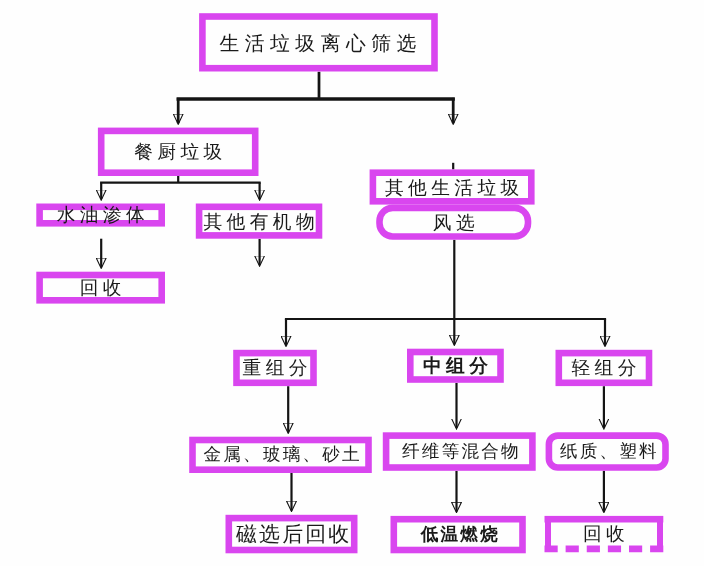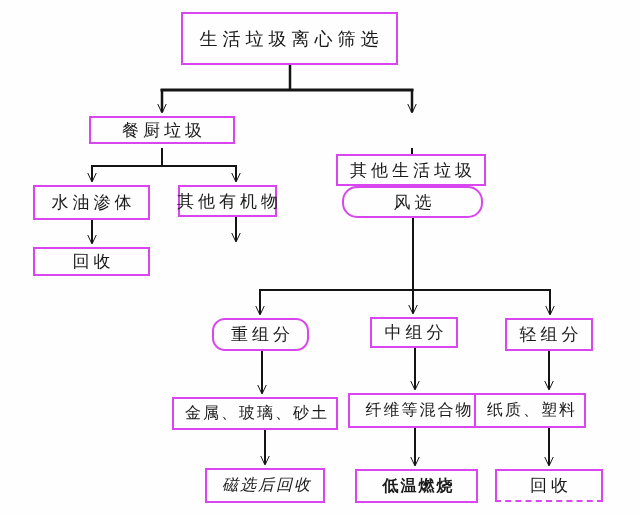--- a/index.html
+++ b/index.html
@@ -11,44 +11,44 @@
     overflow:hidden;
   }
   .wires{position:absolute;left:0;top:0;width:640px;height:515px;}
   .wires path{stroke:#141414;fill:none;}
   .wires .w2{stroke-width:2;}
   .wires .w25{stroke-width:2.5;}
   .wires .w3{stroke-width:3;}
   .node{
     position:absolute;
     box-sizing:border-box;
-    border:2px solid #d946ef;
+    border:6px solid #d946ef;
     background:#fefefe;
     color:#1a1a1a;
     display:flex;align-items:center;justify-content:center;
     font-size:17px;
     letter-spacing:4px;
     text-indent:4px;
     white-space:nowrap;
   }
   .n-root            {left:181px;top:12px; width:217px;height:53px;font-size:18px;letter-spacing:5px;}
-  .n-kitchen         {left:89px; top:116px;width:146px;height:28px;}
+  .n-kitchen         {left:89px; top:116px;width:146px;height:44px;}
   .n-other-waste     {left:336px;top:116px;width:150px;height:32px;margin-top:38px;}
-  .n-water-oil       {left:33px; top:185px;width:117px;height:35px;}
-  .n-other-organic   {left:178px;top:185px;width:99px;height:32px;}
+  .n-water-oil       {left:33px; top:185px;width:117px;height:21px;}
+  .n-other-organic   {left:178px;top:185px;width:115px;height:32px;}
   .n-recycle-left    {left:33px; top:247px;width:117px;height:29px;}
   .n-compost         {left:178px;top:245px;width:115px;height:31px;}
   .n-air-sep         {left:342px;top:186px;width:141px;height:32px;border-radius:15px;}
-  .n-heavy           {left:212px;top:318px;width:97px; height:33px;border-radius:13px;}
-  .n-middle          {left:370px;top:317px;width:88px; height:31px;}
+  .n-heavy           {left:212px;top:318px;width:76px; height:33px;}
+  .n-middle          {left:370px;top:317px;width:88px; height:31px;font-weight:bold;}
   .n-light           {left:505px;top:318px;width:88px; height:33px;}
   .n-metal           {left:172px;top:397px;width:166px;height:33px;font-size:16px;letter-spacing:2px;}
   .n-fiber           {left:348px;top:393px;width:139px;height:35px;font-size:16px;letter-spacing:2px;text-align:right;}
-  .n-paper           {left:474px;top:393px;width:112px;height:35px;font-size:16px;letter-spacing:2px;}
-  .n-magnetic        {left:205px;top:468px;width:120px;height:35px;font-size:16px;letter-spacing:2px;font-style:italic;}
+  .n-paper           {left:496px;top:393px;width:112px;height:35px;font-size:16px;letter-spacing:2px;border-radius:11px;}
+  .n-magnetic        {left:205px;top:468px;width:120px;height:35px;font-size:19px;letter-spacing:2px;}
   .n-burn            {left:355px;top:469px;width:123px;height:34px;font-size:16px;letter-spacing:2px;font-weight:bold;}
   .n-recycle-right   {left:495px;top:469px;width:108px;height:33px;border-bottom-style:dashed;}
 </style>
 </head>
 <body>
 
 <div class="stage">
 
   <svg class="wires" width="640" height="515" viewBox="0 0 640 515" xmlns="http://www.w3.org/2000/svg">
     <defs>

